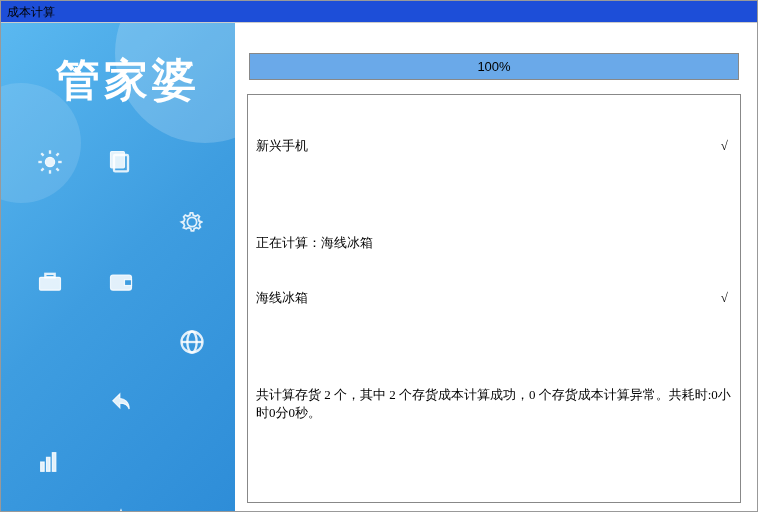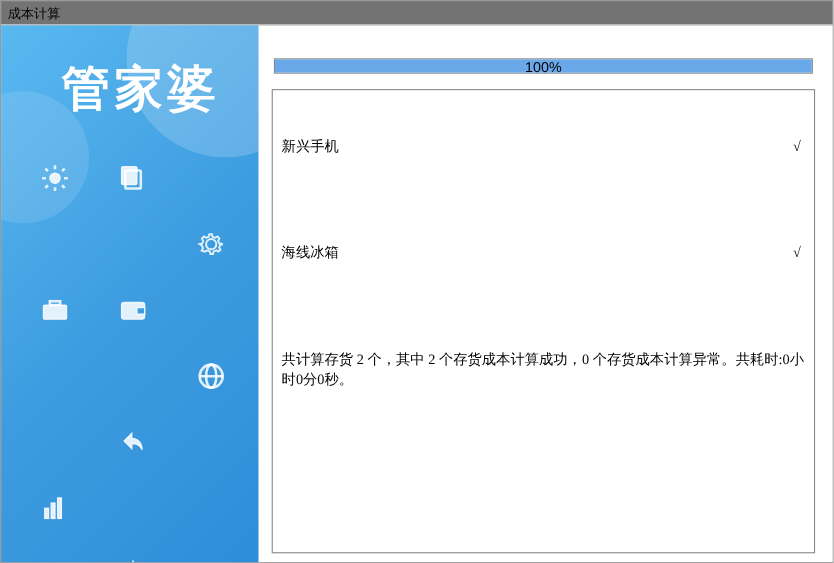--- a/index.html
+++ b/index.html
@@ -18,21 +18,21 @@
     background: #fff;
     display: flex;
     flex-direction: column;
   }
   .titlebar {
     height: 22px;
     padding: 3px 6px;
     font-size: 12px;
     color: #000;
     border-bottom: 1px solid #ccc;
-    background: #737373;
+    background: #1d4ed8;
   }
   .content {
     flex: 1;
     display: flex;
     position: relative;
   }
   .sidebar {
     width: 234px;
     height: 100%;
     background: linear-gradient(135deg, #5ab8f0 0%, #3e9de0 50%, #2e8dd8 100%);
@@ -68,21 +68,21 @@
   }
   .side-icon svg { width: 28px; height: 28px; fill: rgba(255,255,255,0.85); stroke: rgba(255,255,255,0.85); }
 
   .main {
     flex: 1;
     padding: 16px 16px 8px 12px;
     display: flex;
     flex-direction: column;
   }
   .progress {
-    height: 14px;
+    height: 27px;
     border: 1px solid #888;
     background: #fff;
     margin: 14px 2px 14px 2px;
     position: relative;
   }
   .progress-fill {
     height: 100%;
     background: #6aa9e9;
   }
   .progress-label {
@@ -219,20 +219,21 @@
 
     <div class="main">
       <div class="progress">
         <div class="progress-fill" style="width:100%"></div>
         <div class="progress-label">100%</div>
       </div>
 
       <div class="log">
         <div class="log-line"><span>新兴手机</span><span class="tick">√</span></div>
         <div style="height:6px"></div>
+        <div><span>正在计算：</span><span>海线冰箱</span></div>
         <div class="log-line"><span>海线冰箱</span><span class="tick">√</span></div>
         <div style="height:6px"></div>
         <div>共计算存货 2 个，其中 2 个存货成本计算成功，0 个存货成本计算异常。共耗时:0小时0分0秒。</div>
       </div>
 
     </div>
 
   </div>
 </div>
 

